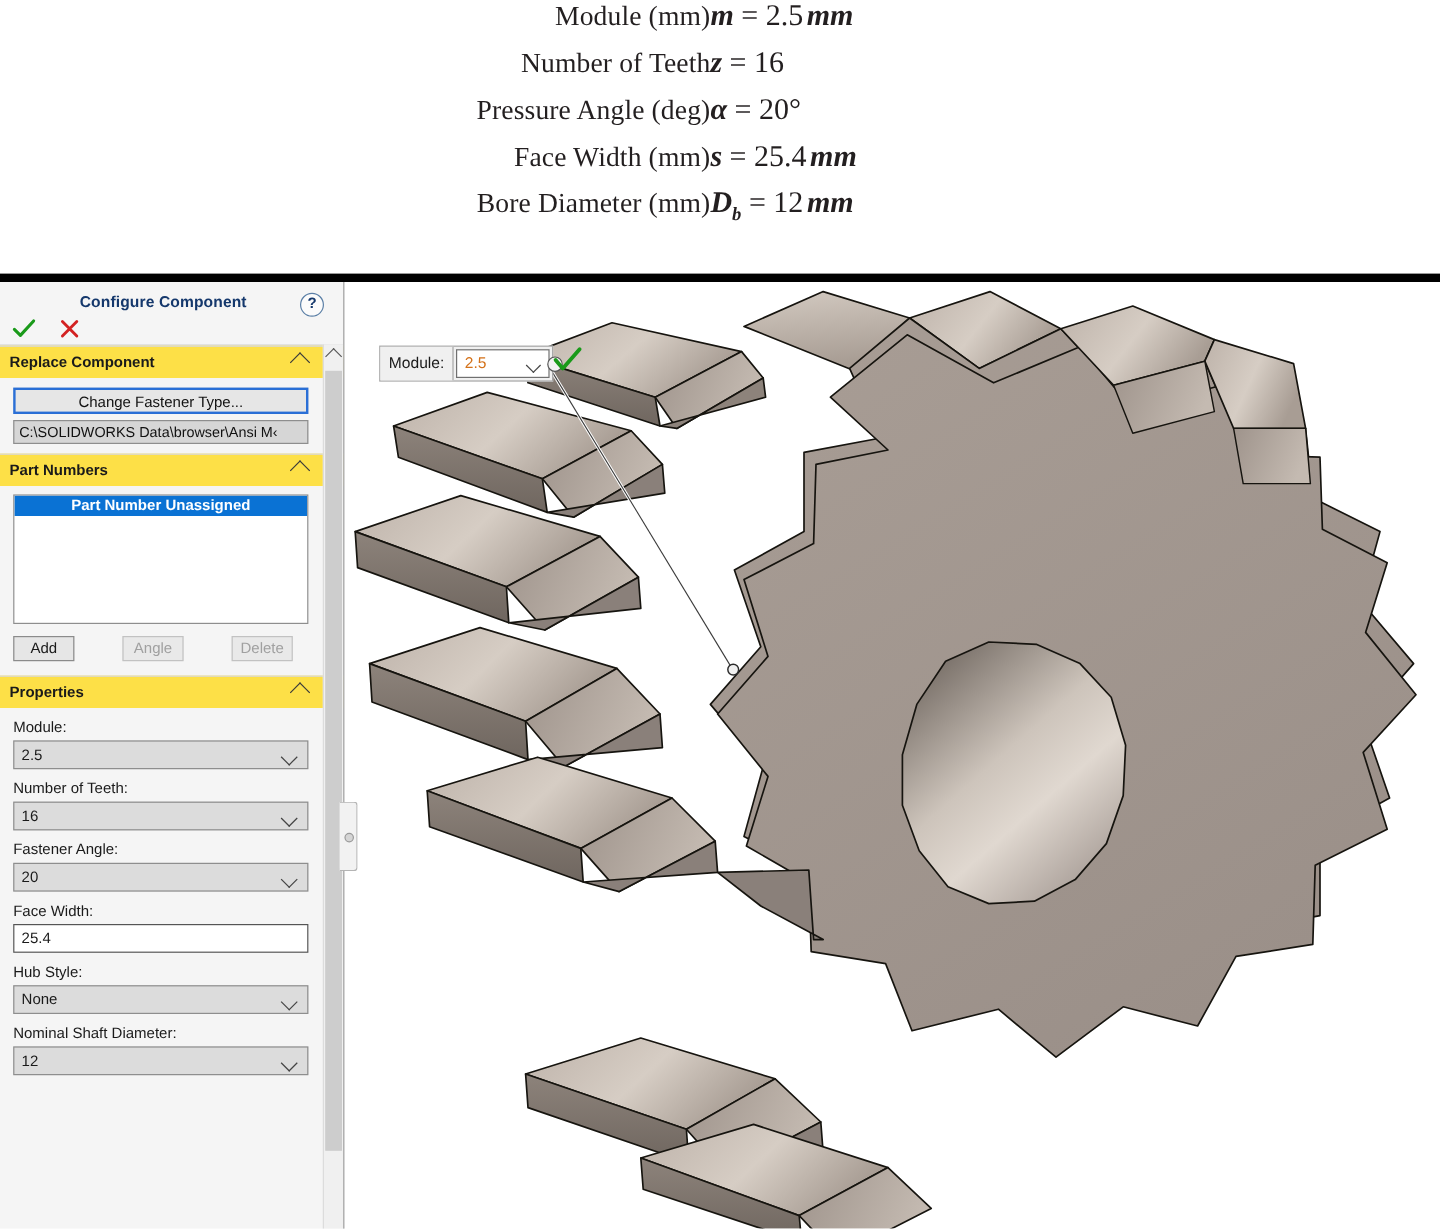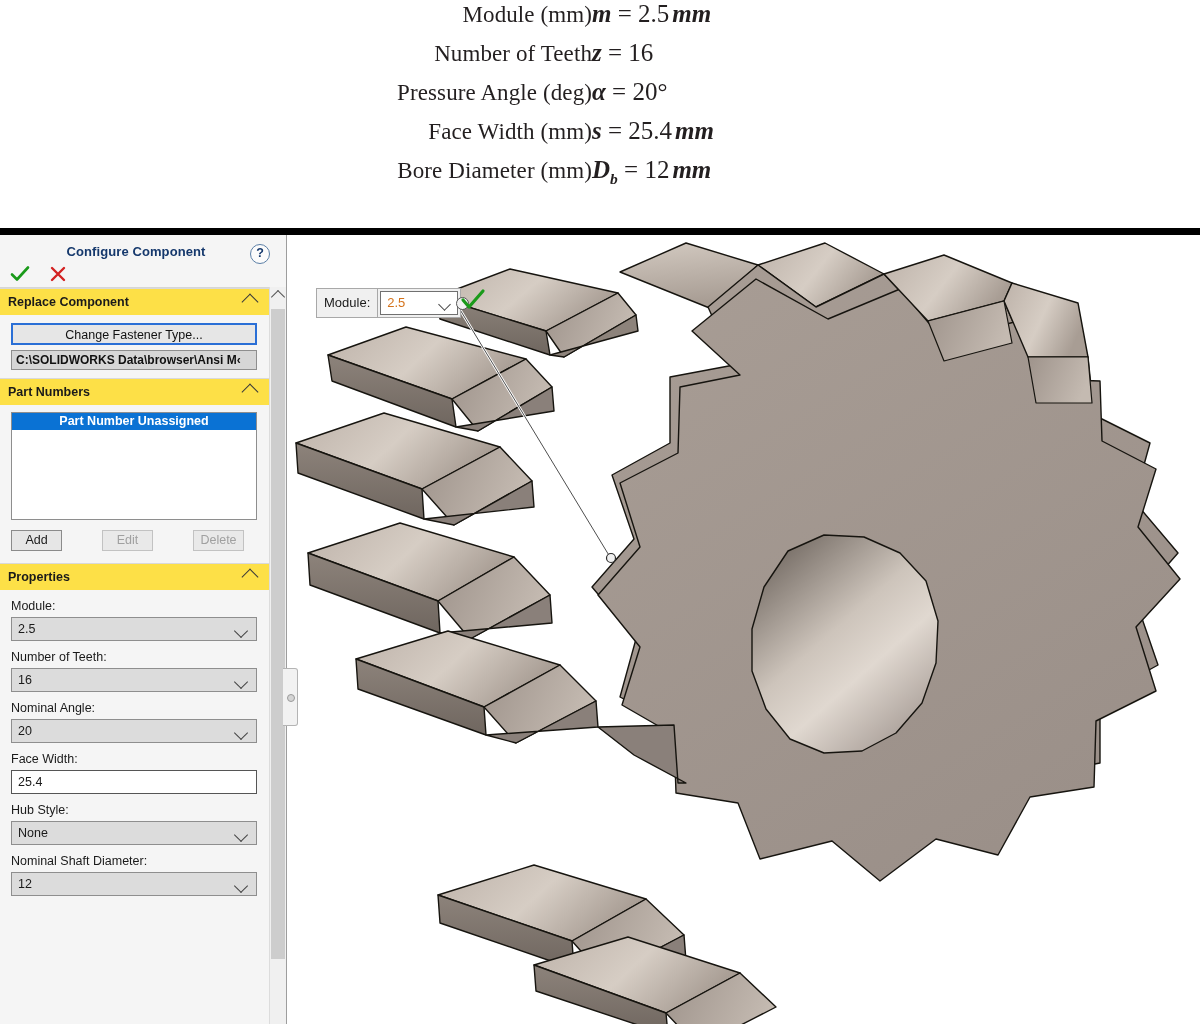--- a/index.html
+++ b/index.html
@@ -73,21 +73,21 @@
   .btn-wide{
     display:block;width:246px;height:22px;line-height:20px;text-align:center;
     background:#e6e6e6;border:2px solid #2a6fd6;
     font-size:12.5px;color:#111;cursor:pointer;box-sizing:border-box;
     margin:4px 0 5px 3px;
   }
   .path-field{
     display:block;width:246px;height:20px;line-height:19px;
     background:#d6d6d6;border:1px solid #8e8e8e;
     font-size:12px;color:#111;padding-left:4px;box-sizing:border-box;
-    margin:0 0 0 3px;white-space:nowrap;overflow:hidden;cursor:text;font-weight:bold;
+    margin:0 0 0 3px;white-space:nowrap;overflow:hidden;cursor:text;
   }
 
   .pn-list{
     width:246px;height:108px;background:#fff;border:1px solid #8e8e8e;
     box-sizing:border-box;margin:3px 0 0 3px;overflow:hidden;
   }
   .pn-item{
     height:17px;line-height:17px;background:#0a72d4;color:#fff;
     font-size:12.5px;font-weight:bold;text-align:center;cursor:pointer;
   }
@@ -253,21 +253,21 @@
     <div class="sec-head">
       <span>Part Numbers</span>
       <span class="chev"></span>
     </div>
     <div class="sec-body">
       <div class="pn-list">
         <div class="pn-item">Part Number Unassigned</div>
       </div>
       <div class="pn-btn-row">
         <div class="small-btn">Add</div>
-        <div class="small-btn disabled">Edit</div>
+        <div class="small-btn disabled">Angle</div>
         <div class="small-btn disabled">Delete</div>
       </div>
     </div>
 
     <div class="sec-head">
       <span>Properties</span>
       <span class="chev"></span>
     </div>
     <div class="sec-body" style="padding-top:0;">
 
@@ -276,21 +276,21 @@
         <span class="val">2.5</span>
         <span class="dd"></span>
       </div>
 
       <div class="field-label">Number of Teeth:</div>
       <div class="combo">
         <span class="val">16</span>
         <span class="dd"></span>
       </div>
 
-      <div class="field-label">Nominal Angle:</div>
+      <div class="field-label">Fastener Angle:</div>
       <div class="combo">
         <span class="val">20</span>
         <span class="dd"></span>
       </div>
 
       <div class="field-label">Face Width:</div>
       <div class="textfield">
         <span class="val">25.4</span>
       </div>
 

